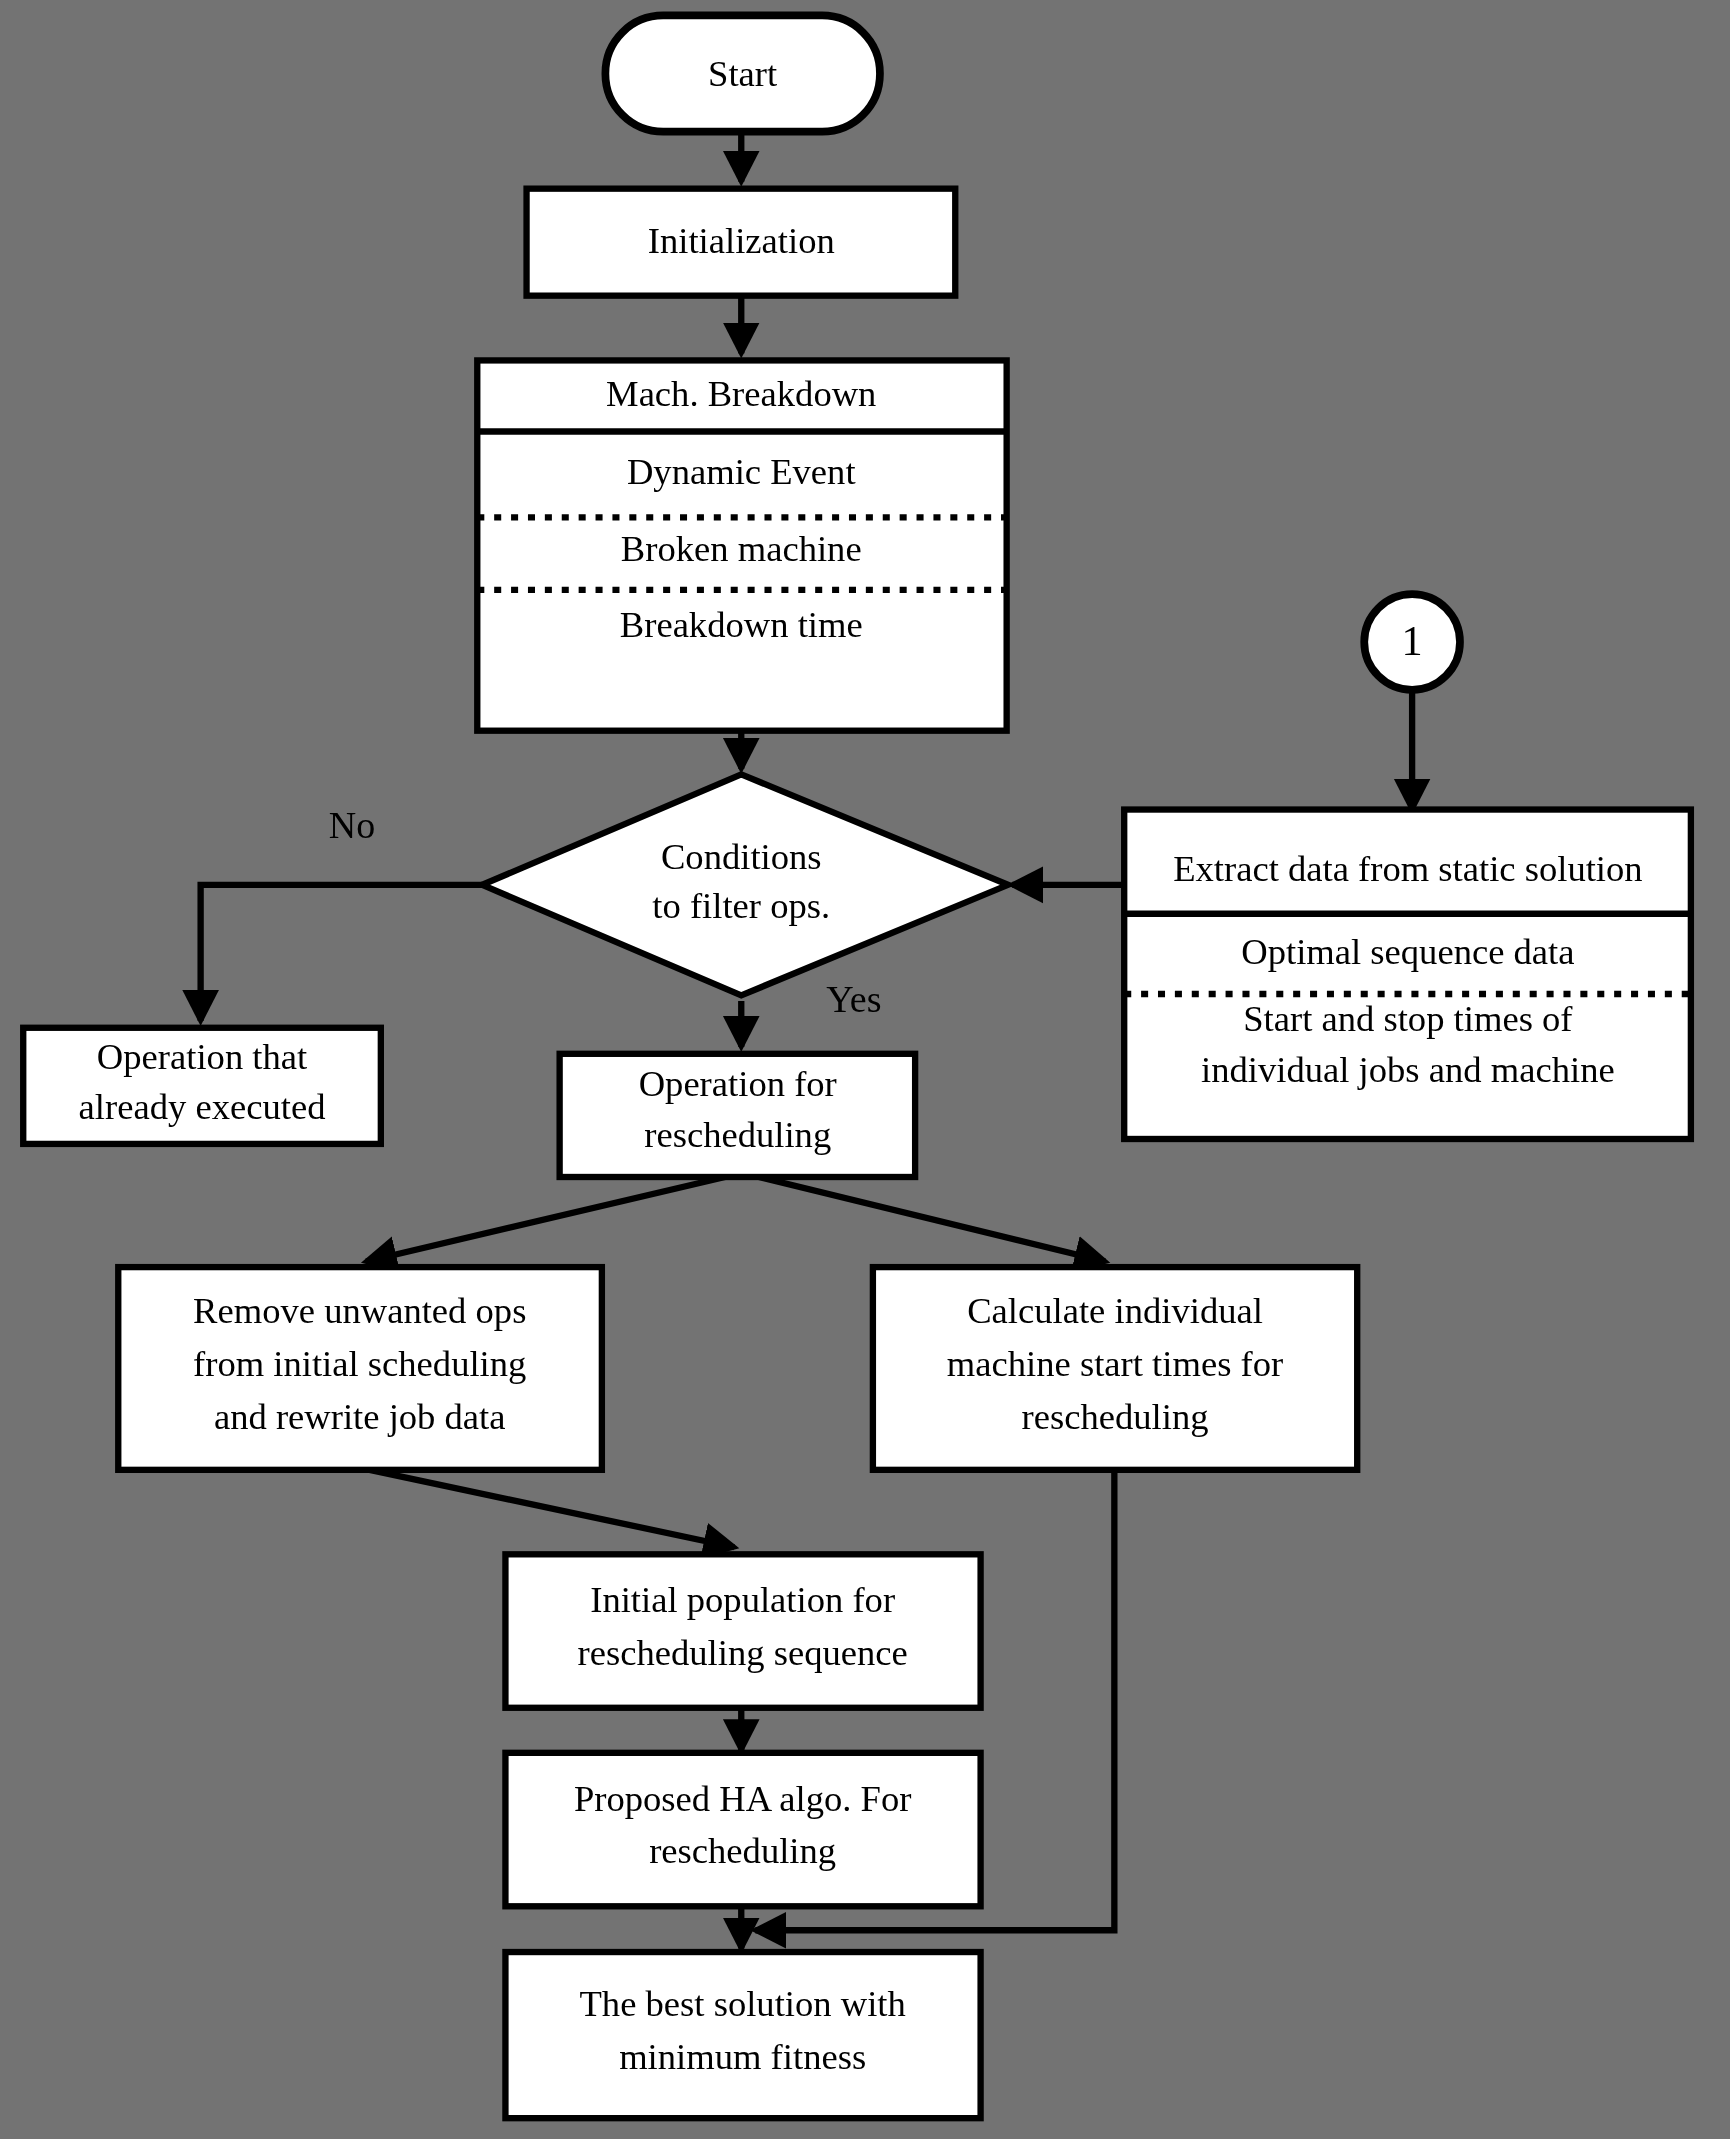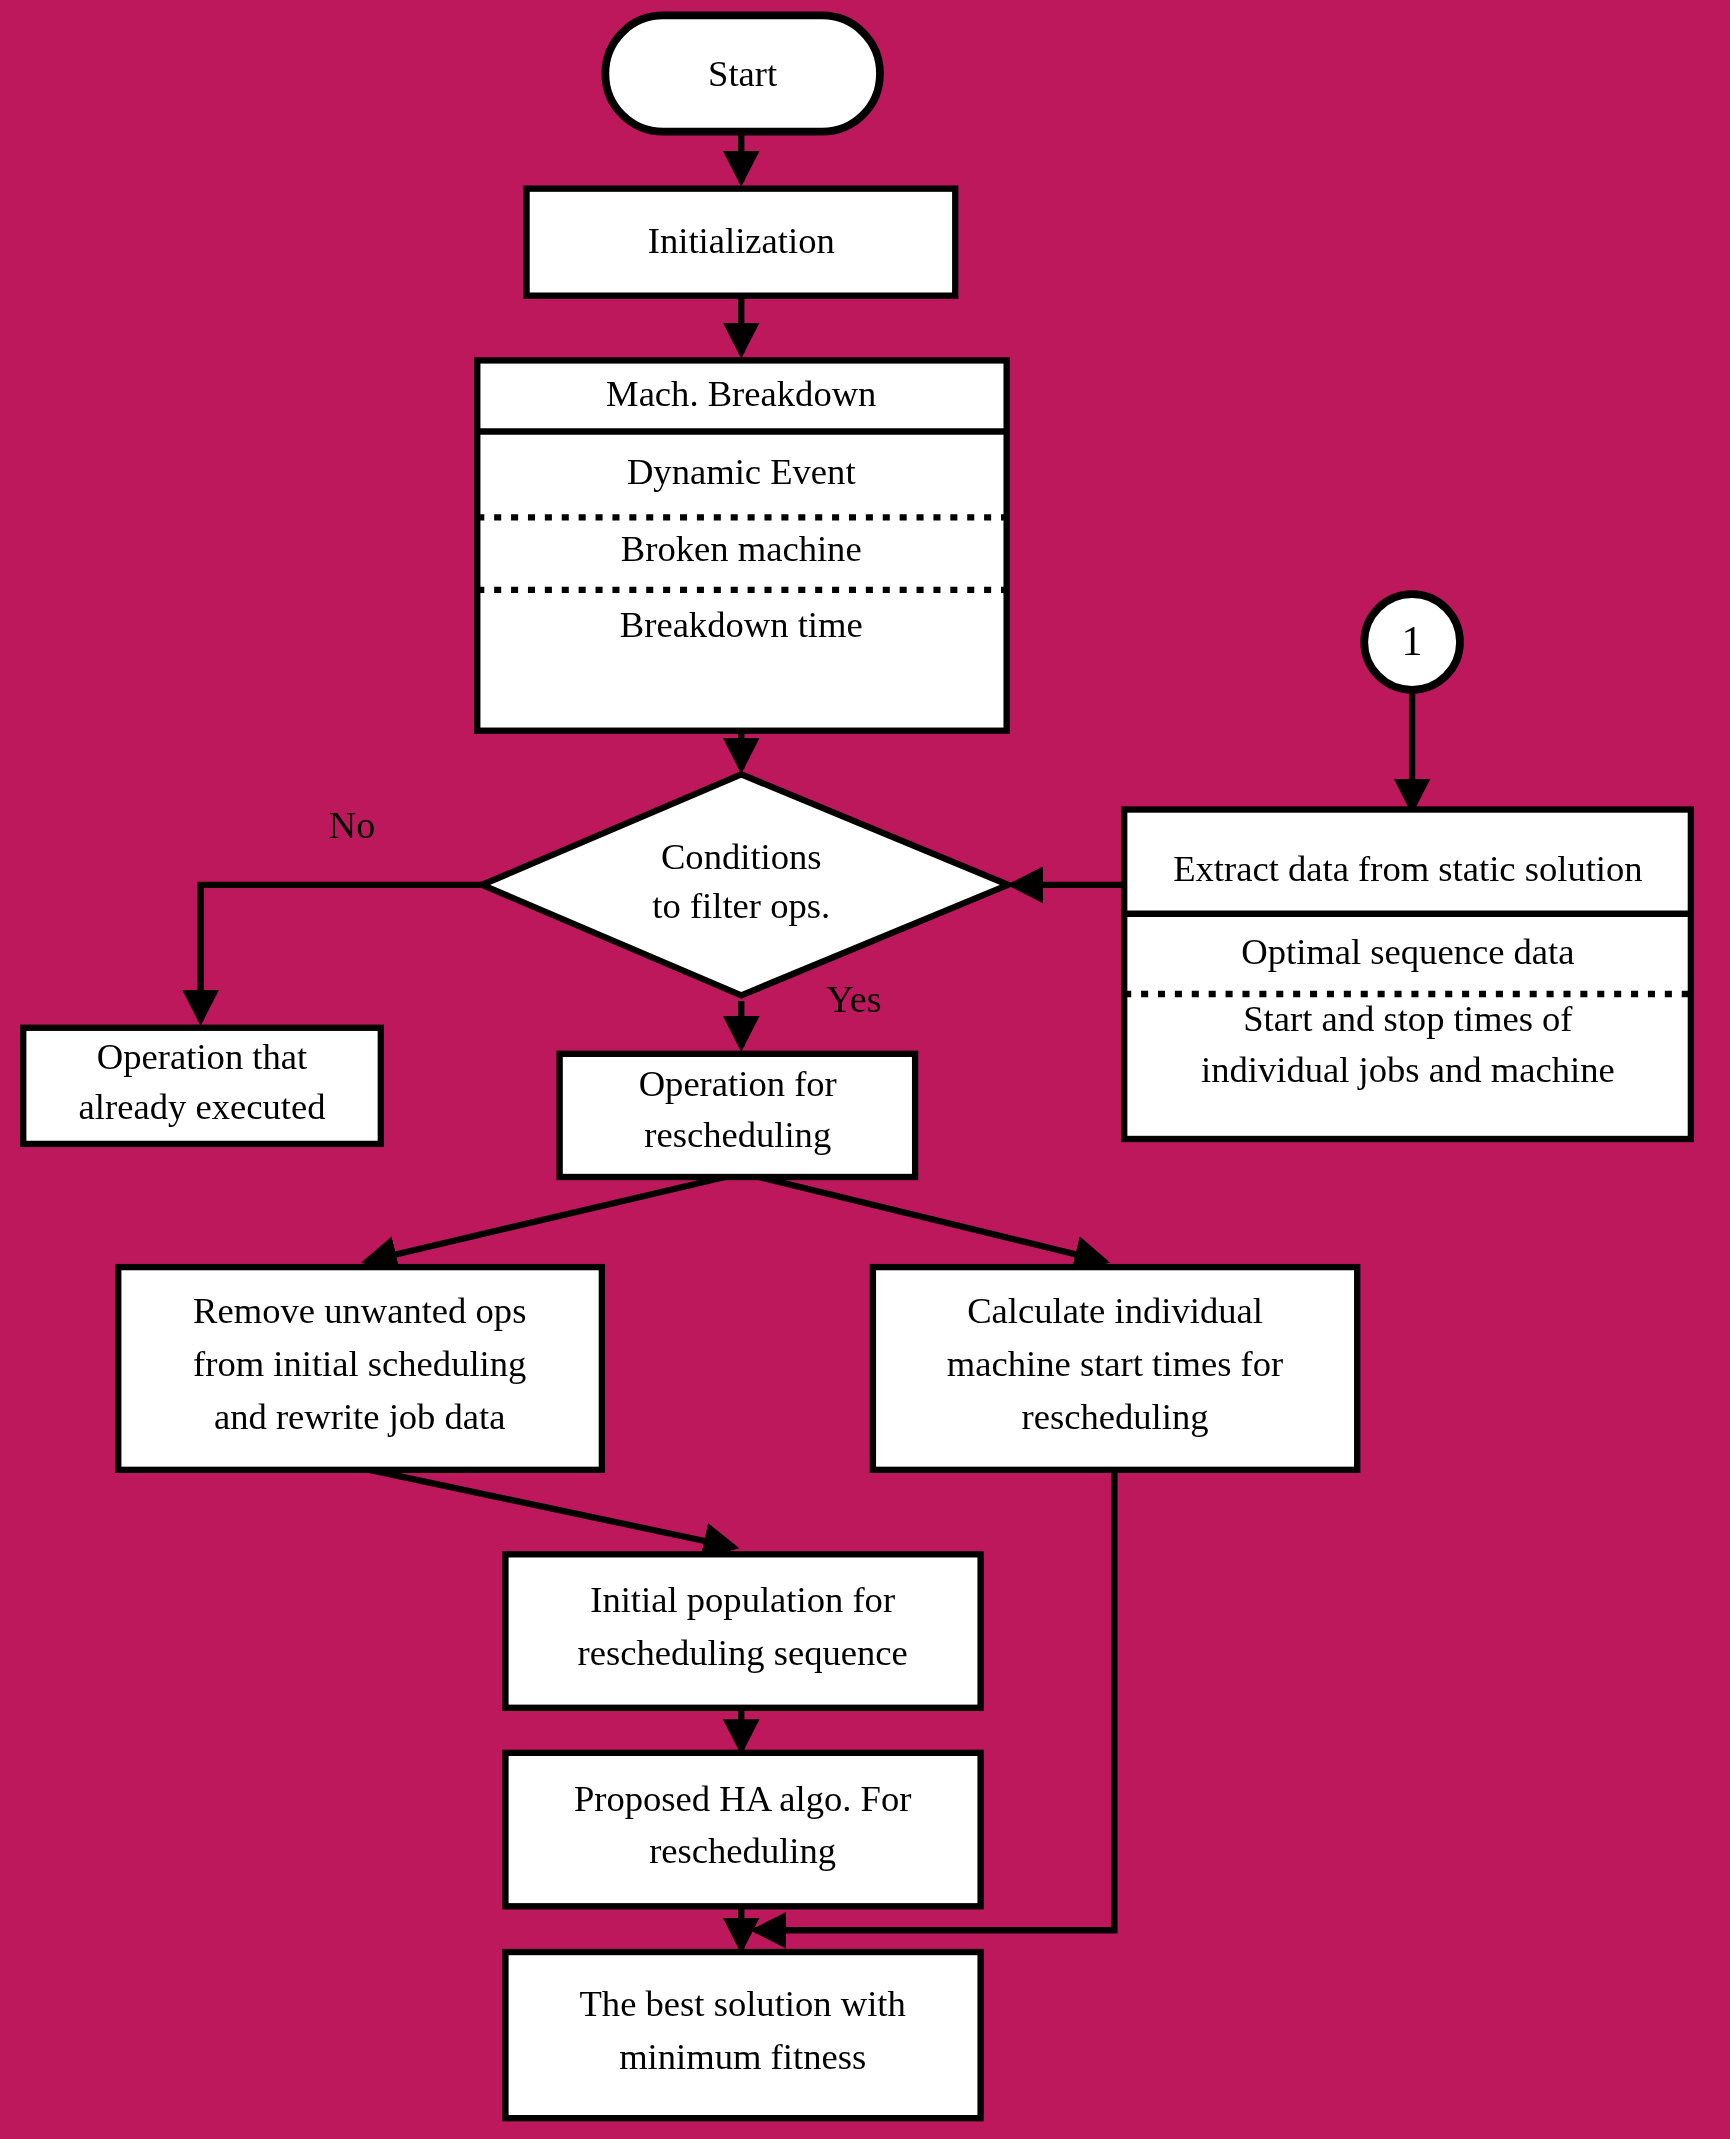--- a/index.html
+++ b/index.html
@@ -7,21 +7,21 @@
     padding: 0;
     background: #ffffff;
   }
   body {
     font-family: "Liberation Serif", "DejaVu Serif", serif;
   }
   #flowchart-root {
     position: relative;
     width: 1731px;
     height: 2140px;
-    background: #be185d;
+    background: #737373;
     overflow: hidden;
   }
   svg.fc {
     display: block;
     width: 1731px;
     height: 2140px;
   }
   .node-text {
     font-family: "Liberation Serif", "DejaVu Serif", serif;
     font-size: 52px;

